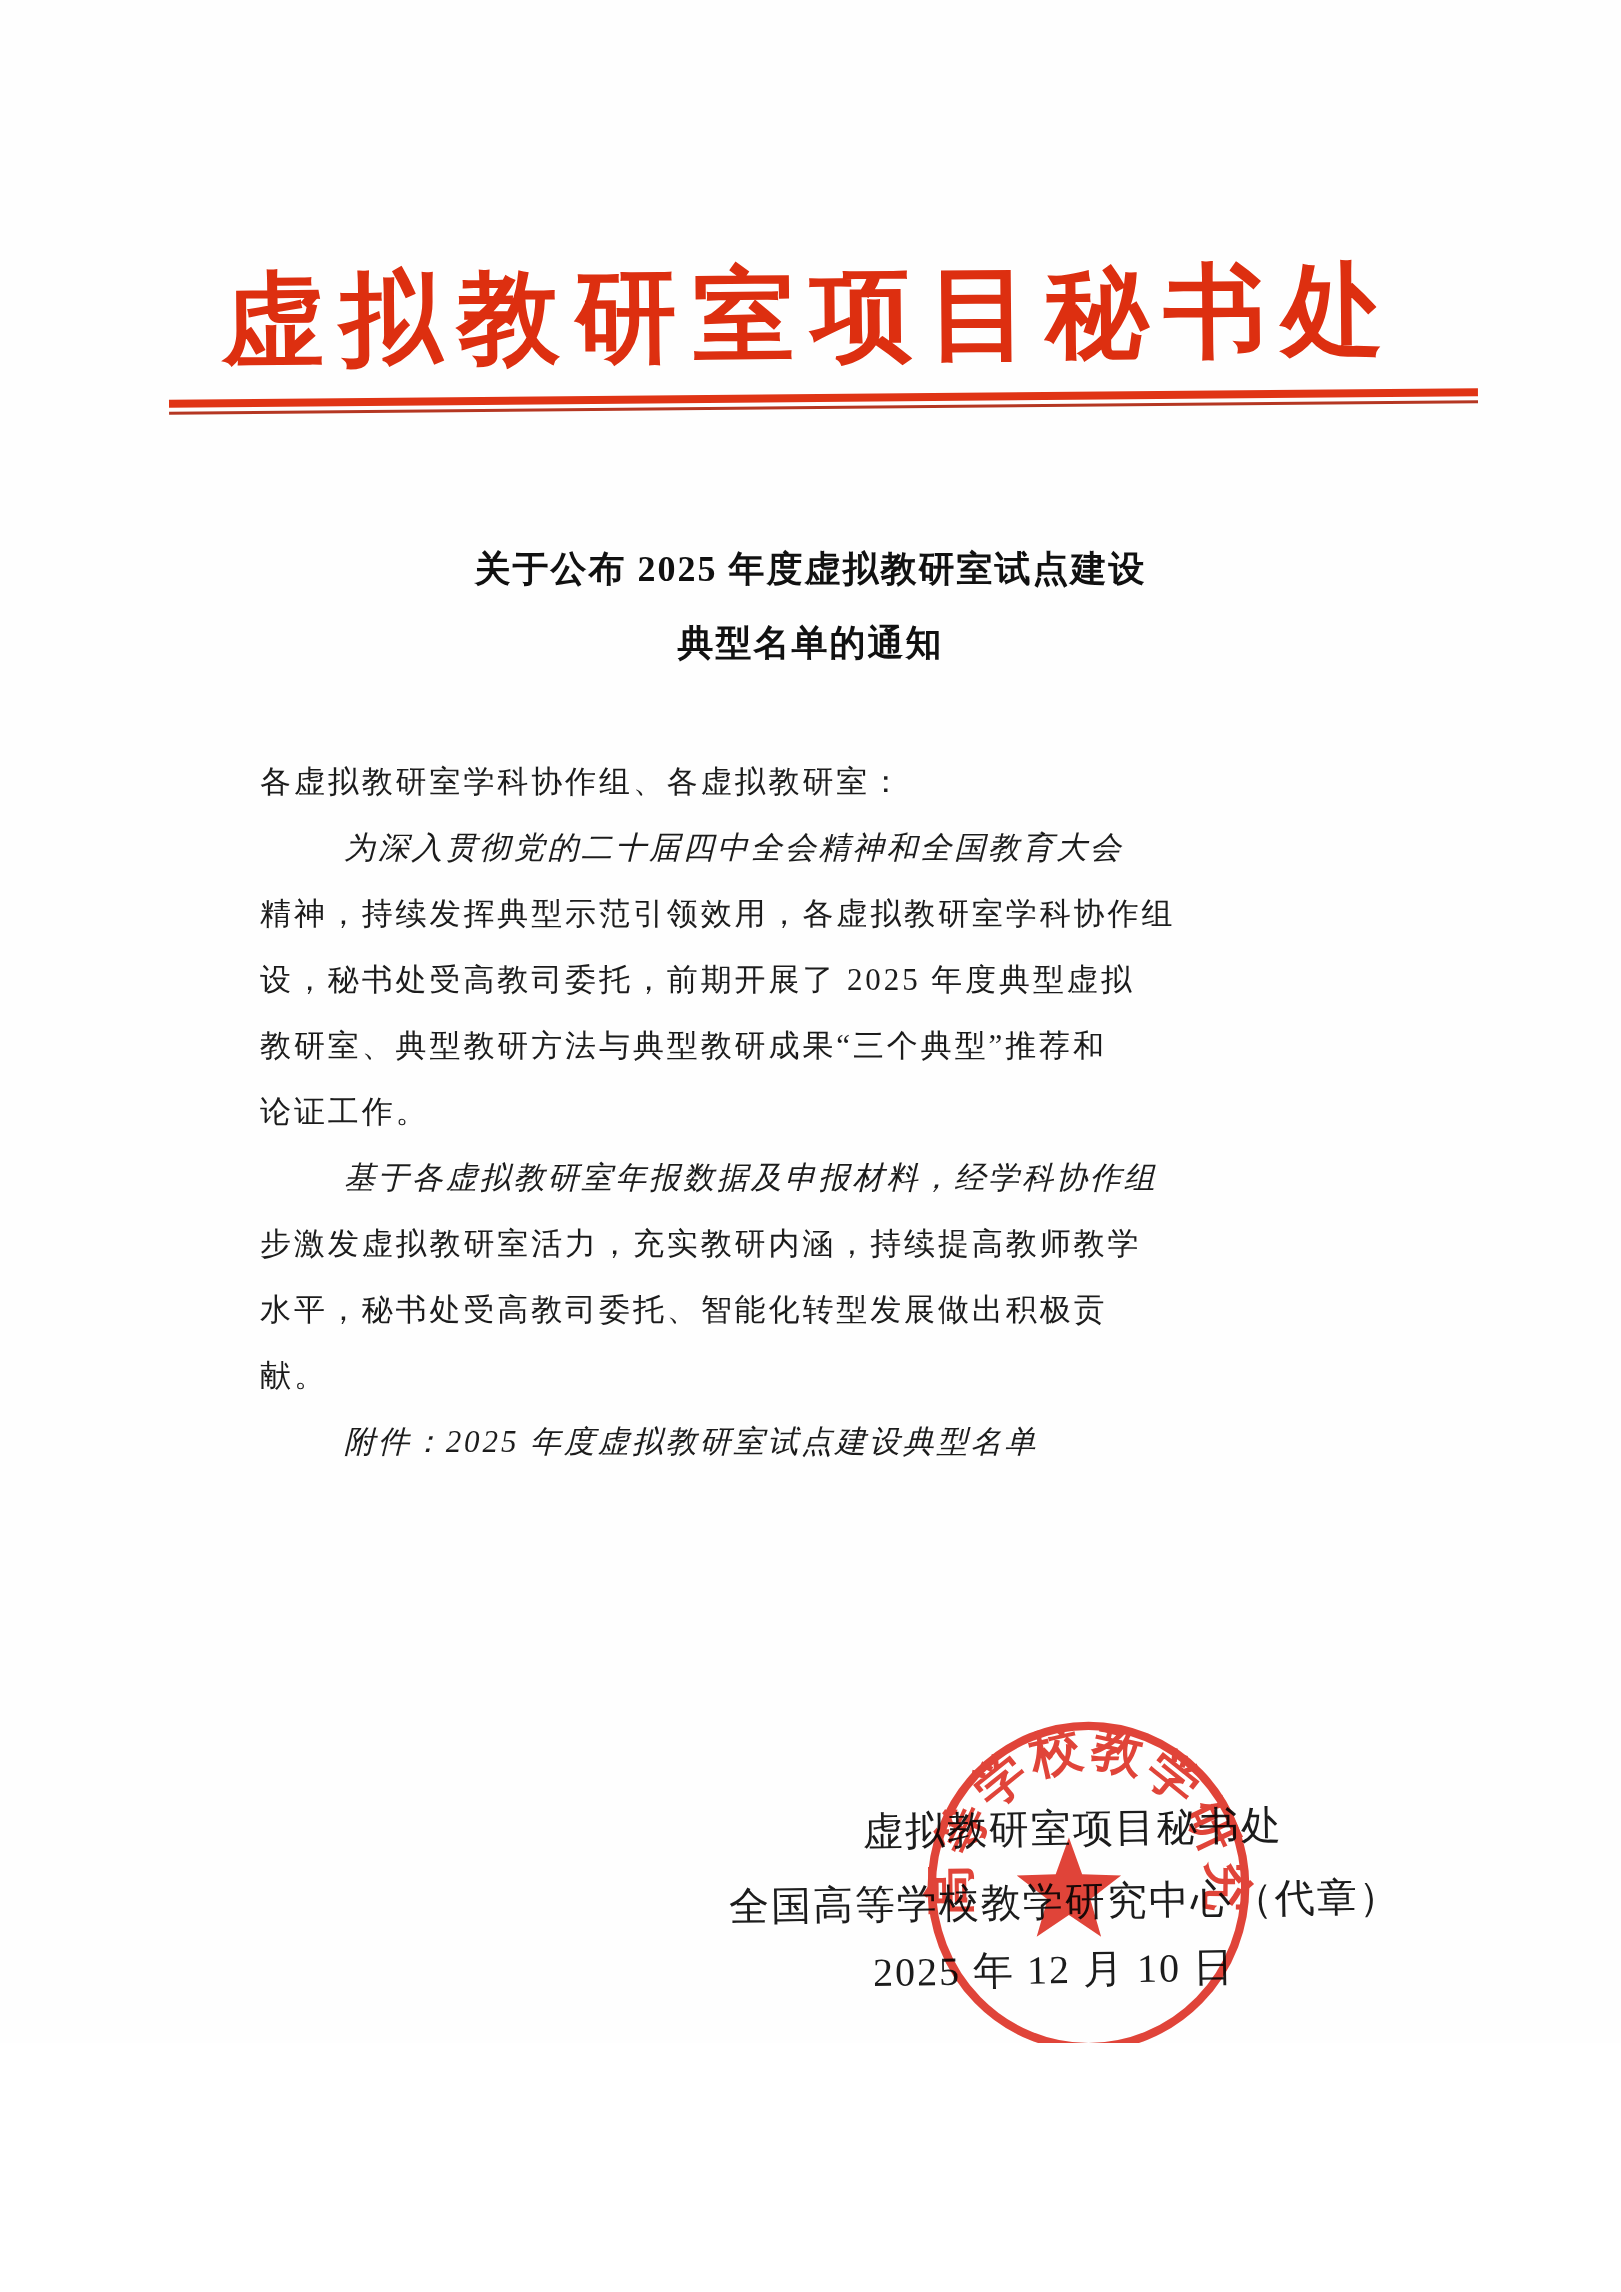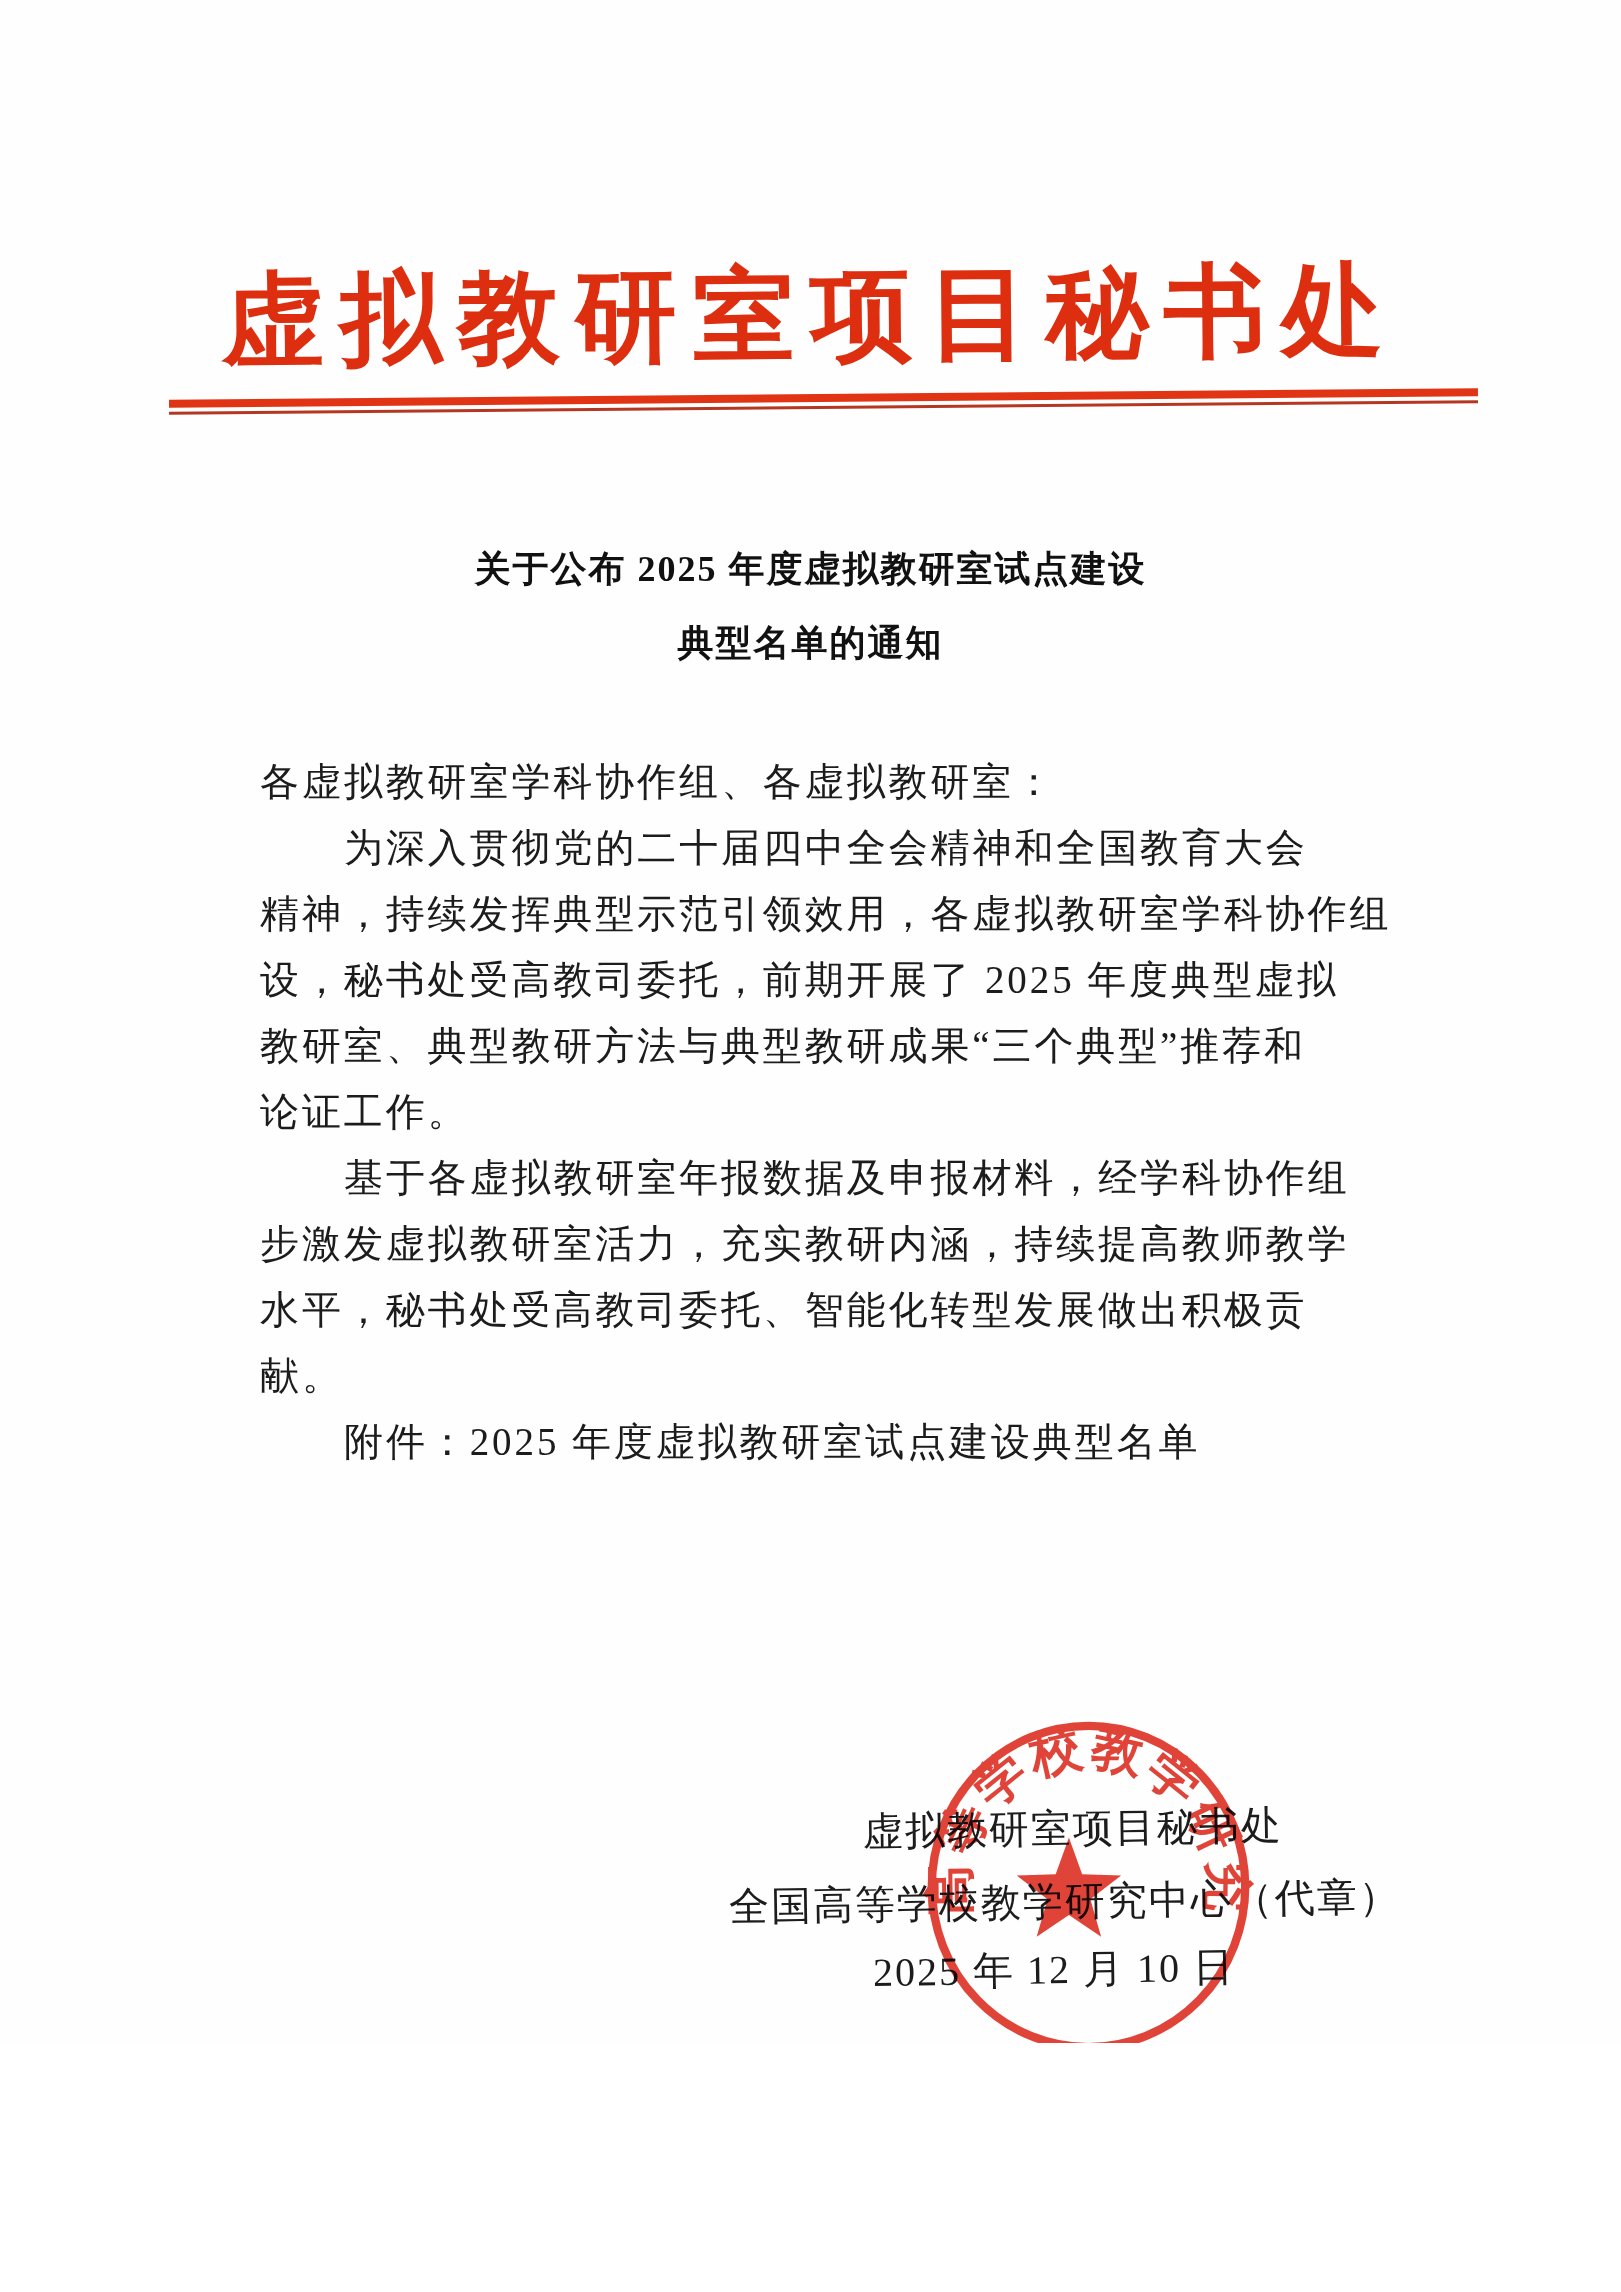--- a/index.html
+++ b/index.html
@@ -42,26 +42,26 @@
     font-size:36px;line-height:74px;font-weight:bold;
     color:#111;
     letter-spacing:2px;
   }
   
   .body-block{
     position:absolute;top:749px;left:260px;width:1117px;
   }
   .body-line{
     margin:0;
-    font-size:39px;line-height:66px;
+    font-size:31px;line-height:66px;
     letter-spacing:2.9px;
     white-space:nowrap;
     color:var(--text-black);
   }
-  .body-line.indent{padding-left:84px;}
+  .body-line.indent{padding-left:84px;font-style:italic;}
   
   .signature{
     position:absolute;top:0;left:0;width:1621px;height:2293px;
     transform:rotate(-0.9deg);
     pointer-events:none;
   }
   .sig-line{
     position:absolute;
     font-size:40px;line-height:45px;
     letter-spacing:2px;

